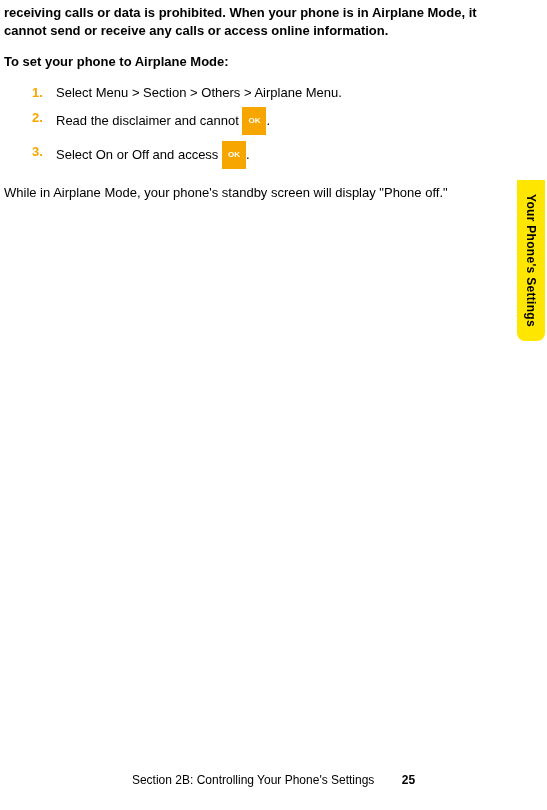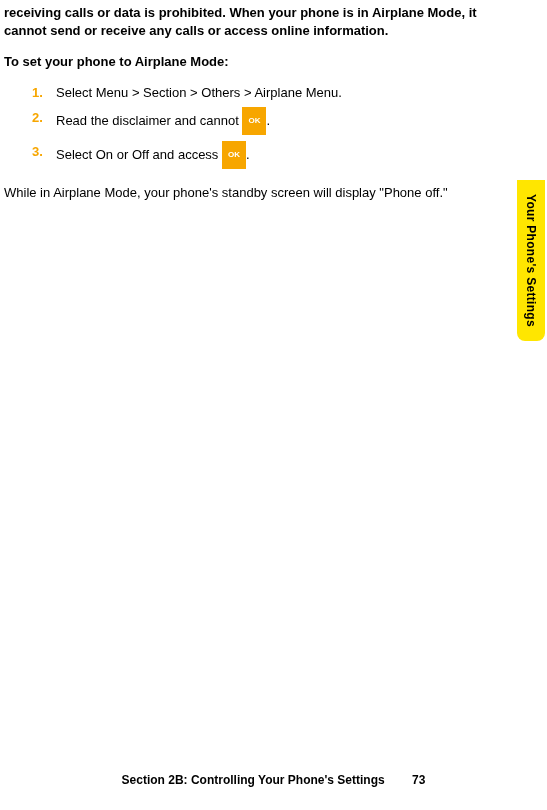--- a/index.html
+++ b/index.html
@@ -79,21 +79,21 @@
     }
     .footer {
       position: absolute;
       bottom: 22px;
       left: 0;
       width: 100%;
       text-align: center;
       font-size: 12px;
     }
     .footer .section-label {
-      font-weight: bold;
+      font-weight: normal;
     }
     .footer .page-num {
       font-weight: bold;
       margin-left: 24px;
     }
   </style>
 </head>
 <body>
 
 <div class="content">
@@ -116,14 +116,14 @@
     </li>
   </ol>
 
   <p class="closing">While in Airplane Mode, your phone's standby screen will display "Phone off."</p>
 </div>
 
 <div class="side-tab">Your Phone's Settings</div>
 
 <div class="footer">
   <span class="section-label">Section 2B: Controlling Your Phone's Settings</span>
-  <span class="page-num">73</span>
+  <span class="page-num">25</span>
 </div>
 
 </body></html>

